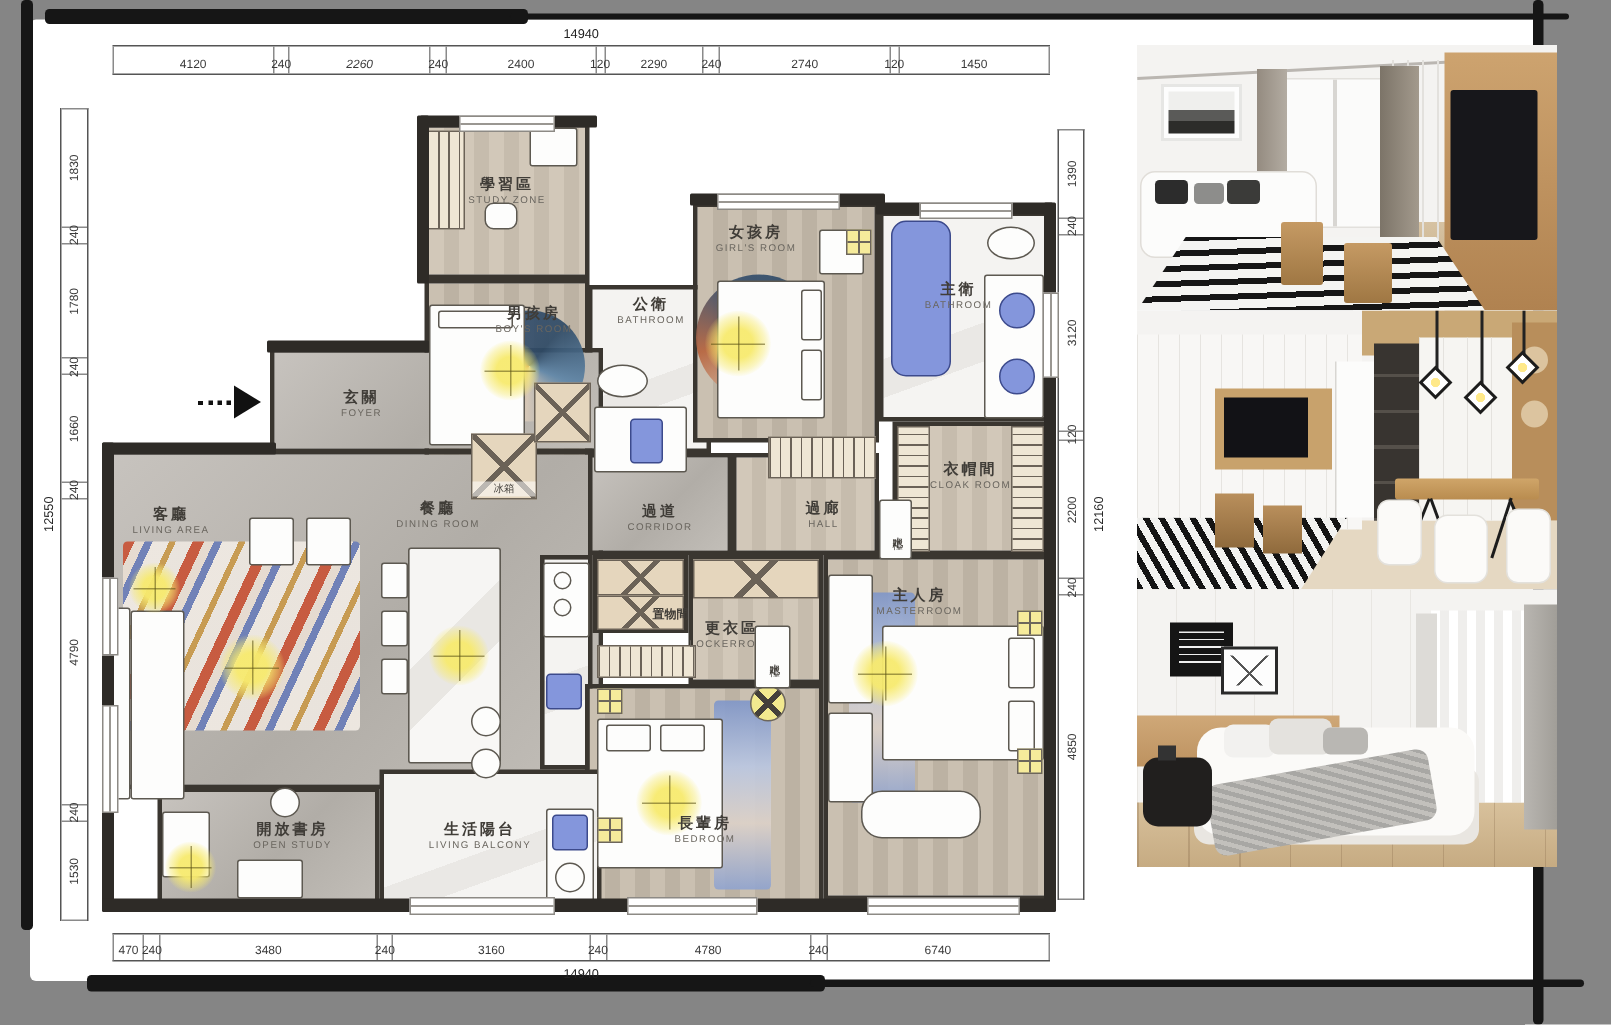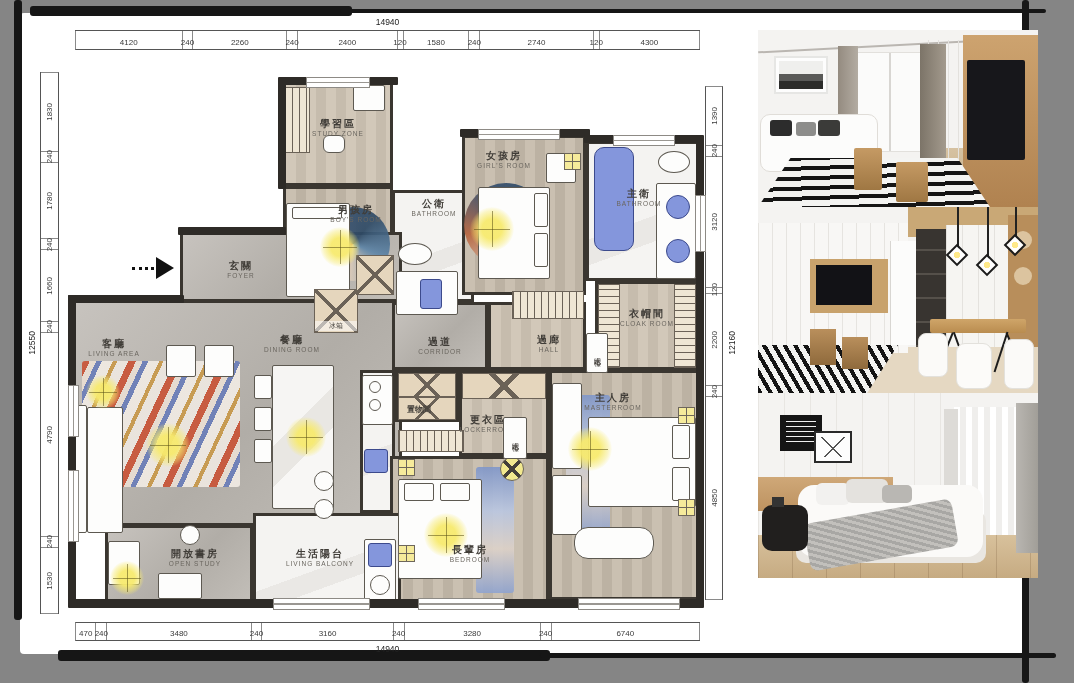--- a/index.html
+++ b/index.html
@@ -84,46 +84,46 @@
 <div class="dimtotal" style="left:75px;top:14px;width:625px;height:17px;border-bottom:1px solid #555">
     <span class="dlabel">14940</span>
   </div>
 <div class="dimstrip h" style="left:75px;top:31px;width:625px;height:19px;border-bottom:1px solid #555;border-left:1px solid #8a8a8a">
     <span class="seg" style="flex: 2570 1 0%;">
       <span class="dlabel">4120</span>
     </span>
     <span class="seg" style="flex: 240 1 0%;">
       <span class="dlabel">240</span>
     </span>
-    <span class="seg" style="flex: 2260 1 0%;">
+    <span class="seg" style="flex: 2260 1 0%; font-style: italic;">
       <span class="dlabel">2260</span>
     </span>
     <span class="seg" style="flex: 240 1 0%;">
       <span class="dlabel">240</span>
     </span>
     <span class="seg" style="flex: 2400 1 0%;">
       <span class="dlabel">2400</span>
     </span>
     <span class="seg" style="flex: 120 1 0%;">
       <span class="dlabel">120</span>
     </span>
     <span class="seg" style="flex: 1580 1 0%;">
-      <span class="dlabel">1580</span>
+      <span class="dlabel">2290</span>
     </span>
     <span class="seg" style="flex: 240 1 0%;">
       <span class="dlabel">240</span>
     </span>
     <span class="seg" style="flex: 2740 1 0%;">
       <span class="dlabel">2740</span>
     </span>
     <span class="seg" style="flex: 120 1 0%;">
       <span class="dlabel">120</span>
     </span>
     <span class="seg" style="flex: 2420 1 0%;">
-      <span class="dlabel">4300</span>
+      <span class="dlabel">1450</span>
     </span>
   </div>
 
 <div class="dimstrip h" style="left:75px;top:622px;width:625px;height:19px;border-top:1px solid #555;border-bottom:1px solid #555;border-left:1px solid #8a8a8a">
     <span class="seg" style="flex: 470 1 0%;">
       <span class="dlabel">470</span>
     </span>
     <span class="seg" style="flex: 240 1 0%;">
       <span class="dlabel">240</span>
     </span>
@@ -133,21 +133,21 @@
     <span class="seg" style="flex: 240 1 0%;">
       <span class="dlabel">240</span>
     </span>
     <span class="seg" style="flex: 3160 1 0%;">
       <span class="dlabel">3160</span>
     </span>
     <span class="seg" style="flex: 240 1 0%;">
       <span class="dlabel">240</span>
     </span>
     <span class="seg" style="flex: 3280 1 0%;">
-      <span class="dlabel">3280</span>
+      <span class="dlabel">4780</span>
     </span>
     <span class="seg" style="flex: 240 1 0%;">
       <span class="dlabel">240</span>
     </span>
     <span class="seg" style="flex: 3580 1 0%;">
       <span class="dlabel">6740</span>
     </span>
   </div>
 <div class="dimtotal" style="left:75px;top:641px;width:625px;height:16px">
     <span class="dlabel">14940</span>
@@ -374,21 +374,21 @@
     <div class="en">CORRIDOR</div>
     </div>
   <div class="rlabel" style="left:446px;top:258px;width:70px">
     <div class="zh">過廊</div>
     <div class="en">HALL</div>
     </div>
   <div class="rlabel" style="left:538px;top:232px;width:82px">
     <div class="zh">衣帽間</div>
     <div class="en">CLOAK ROOM</div>
     </div>
-  <div class="rlabel" style="left:314px;top:330px;width:74px">
+  <div class="rlabel" style="left:342px;top:330px;width:74px">
     <div class="zh" style="font-size:8px;letter-spacing:0">置物間</div>
     </div>
   <div class="rlabel" style="left:382px;top:338px;width:76px">
     <div class="zh">更衣區</div>
     <div class="en">LOCKERROOM</div>
     </div>
   <div class="rlabel" style="left:500px;top:316px;width:90px">
     <div class="zh">主人房</div>
     <div class="en">MASTERROOM</div>
     </div>

